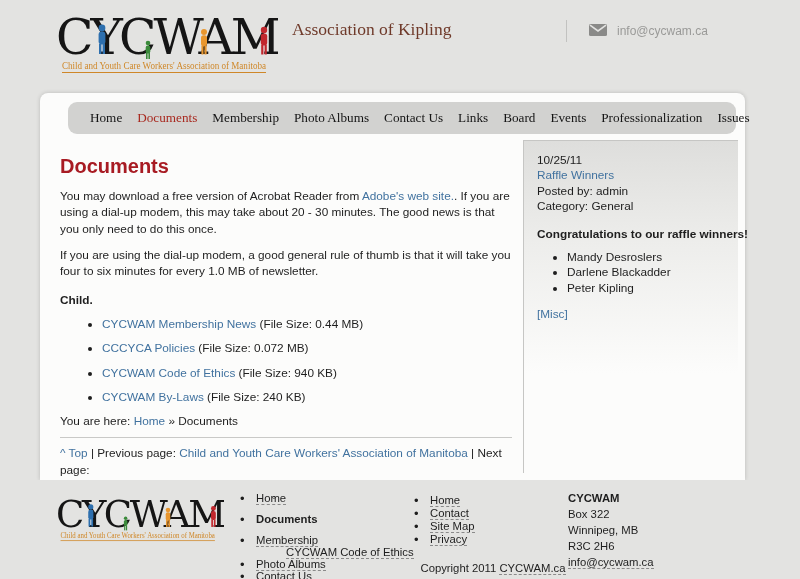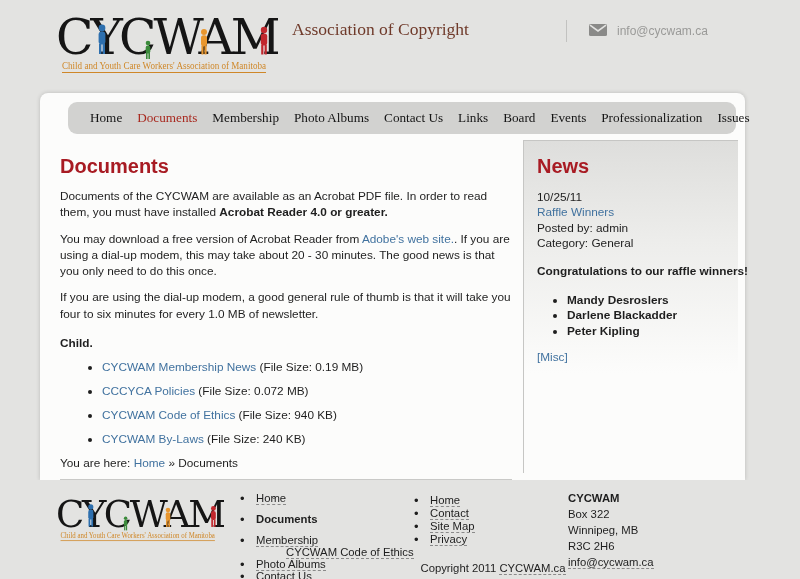--- a/index.html
+++ b/index.html
@@ -57,21 +57,21 @@
   
   .sidebar {
     position:absolute; left:483px; top:47px; width:215px; height:333px;
     background:linear-gradient(180deg,#dededc 0%, #ededeb 30%, #fcfcfb 70%);
     border-top:1px solid #c6c6c4; border-left:1px solid #c6c6c4;
     padding:12px 6px 0 13px;
   }
   .sidebar h2 { font-size:20px; font-weight:bold; color:#a81b23; margin:2px 0 12px; }
   .sidebar .line { line-height:1.3; }
   .news-congrats { font-weight:bold; margin-top:13px; white-space:nowrap; }
-  ul.winners { margin:15px 0 0; padding-left:30px;font-weight:bold; }
+  ul.winners { margin:9px 0 0; padding-left:30px; }
   ul.winners li { line-height:1.28; }
   .news-more { display:inline-block; margin-top:11px; }
 
   
   .footer { position:absolute; left:0; top:480px; width:800px; height:99px; background:#e3e3e1; font-size:11.3px; }
   .footer-logo-box { position:absolute; left:56px; top:10px; width:168px; height:58px; }
   .fcol1 { position:absolute; left:234px; top:12px; }
   .fcol1 ul, .fcol2 ul { list-style:none; }
   .fcol1 li.b1, .fcol2 li { padding-left:22px; position:relative; }
   .fcol1 li.b1::before, .fcol2 li::before {
@@ -122,21 +122,21 @@
           <rect x="-2.8" y="14.5" width="2.2" height="10"></rect>
             <rect x="0.6" y="14.5" width="2.2" height="10"></rect>
         </g>
       </g>
       <text x="6" y="63" font-family="Liberation Serif, serif" font-size="9.5" fill="#cf8728" textLength="204" lengthAdjust="spacingAndGlyphs">Child and Youth Care Workers' Association of Manitoba</text>
       <line x1="6" y1="66.5" x2="210" y2="66.5" stroke="#cf8728" stroke-width="1"></line>
     </svg>
   </div>
 
   <div class="site-title">
-    <div>Association of Copyright</div>
+    <div>Association of Kipling</div>
   </div>
 
   <div class="header-contact">
     <div class="header-divider"></div>
     <span class="mail-icon">
       <svg width="18" height="12" viewBox="0 0 18 12">
         <rect x="0" y="0" width="18" height="12" rx="1.5" fill="#8a8a88"></rect>
         <path d="M1 1.2 L9 7 L17 1.2" stroke="#e3e3e1" stroke-width="1.6" fill="none"></path>
       </svg>
     </span>
@@ -155,44 +155,42 @@
     <a>Links</a>
     <a>Board</a>
     <a>Events</a>
     <a>Professionalization</a>
     <a>Issues</a>
   </div>
 
   <div class="main-col">
     <h1>Documents</h1>
 
-    <p><span>Documents of the CYCWAM are available as an Acrobat PDF file. In order to read them, you must have installed </span><b>Acrobat Reader 4.0 or greater.</b></p>
 
     <p><span>You may download a free version of Acrobat Reader from </span><a class="blue">Adobe's web site.</a><span>. If you are using a dial-up modem, this may take about 20 - 30 minutes. The good news is that you only need to do this once.</span></p>
 
     <p>If you are using the dial-up modem, a good general rule of thumb is that it will take you four to six minutes for every 1.0 MB of newsletter.</p>
 
     <div class="misc-heading">Child.</div>
 
     <ul class="doc-list">
-      <li><a class="blue">CYCWAM Membership News</a><span> (File Size: 0.19 MB)</span></li>
+      <li><a class="blue">CYCWAM Membership News</a><span> (File Size: 0.44 MB)</span></li>
       <li><a class="blue">CCCYCA Policies</a><span> (File Size: 0.072 MB)</span></li>
       <li><a class="blue">CYCWAM Code of Ethics</a><span> (File Size: 940 KB)</span></li>
       <li><a class="blue">CYCWAM By-Laws</a><span> (File Size: 240 KB)</span></li>
     </ul>
 
     <div class="breadcrumb"><span>You are here: </span><a class="blue">Home</a><span> » </span><span>Documents</span></div>
 
     <hr class="main-divider">
 
     <div class="pager"><a class="blue">^ Top</a><span> | Previous page: </span><a class="blue">Child and Youth Care Workers' Association of Manitoba</a><span> | Next page:</span><br><a class="blue">Membership</a></div>
   </div>
 
   <div class="sidebar">
-    <h2>News</h2>
     <div class="line">10/25/11</div>
     <div class="line"><a class="blue">Raffle Winners</a></div>
     <div class="line">Posted by: admin</div>
     <div class="line">Category: General</div>
     <div class="news-congrats">Congratulations to our raffle winners!</div>
     <ul class="winners">
       <li>Mandy Desroslers</li>
       <li>Darlene Blackadder</li>
       <li>Peter Kipling</li>
     </ul>

